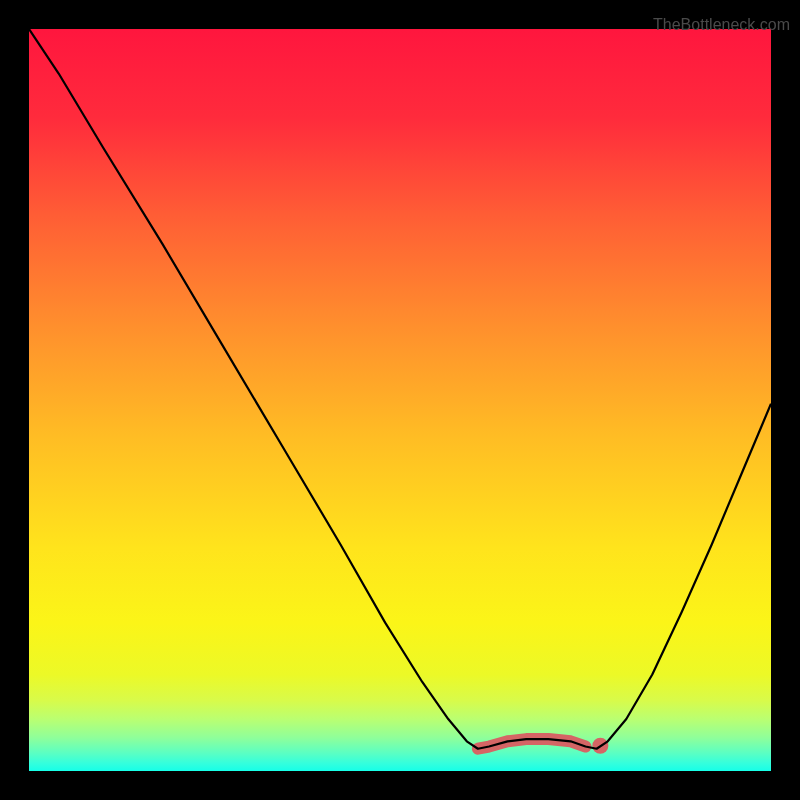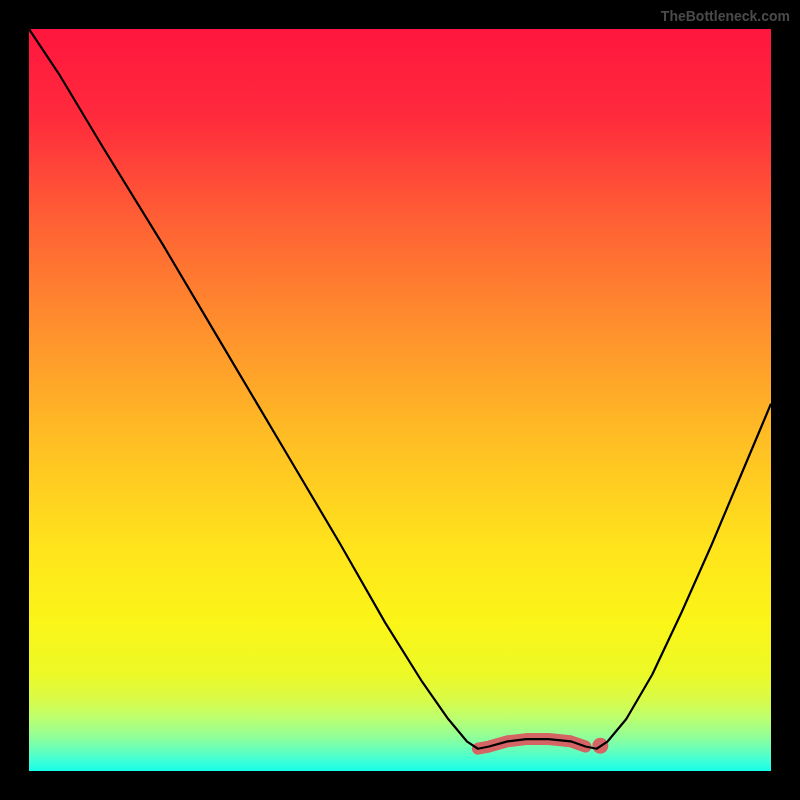--- a/index.html
+++ b/index.html
@@ -6,25 +6,25 @@
     margin: 0;
     padding: 0;
     width: 800px;
     height: 800px;
     background: #000;
     position: relative;
     font-family: Arial, sans-serif;
   }
   .watermark {
     position: absolute;
-    top: 8px;
+    top: 16px;
     right: 10px;
     color: #4a4a4a;
-    font-size: 14px;
-    font-weight: 700;
+    font-size: 16px;
+    font-weight: 400;
     z-index: 10;
   }
   .plot-area {
     position: absolute;
     left: 29px;
     top: 29px;
     width: 742px;
     height: 742px;
   }
   .plot-area svg {

